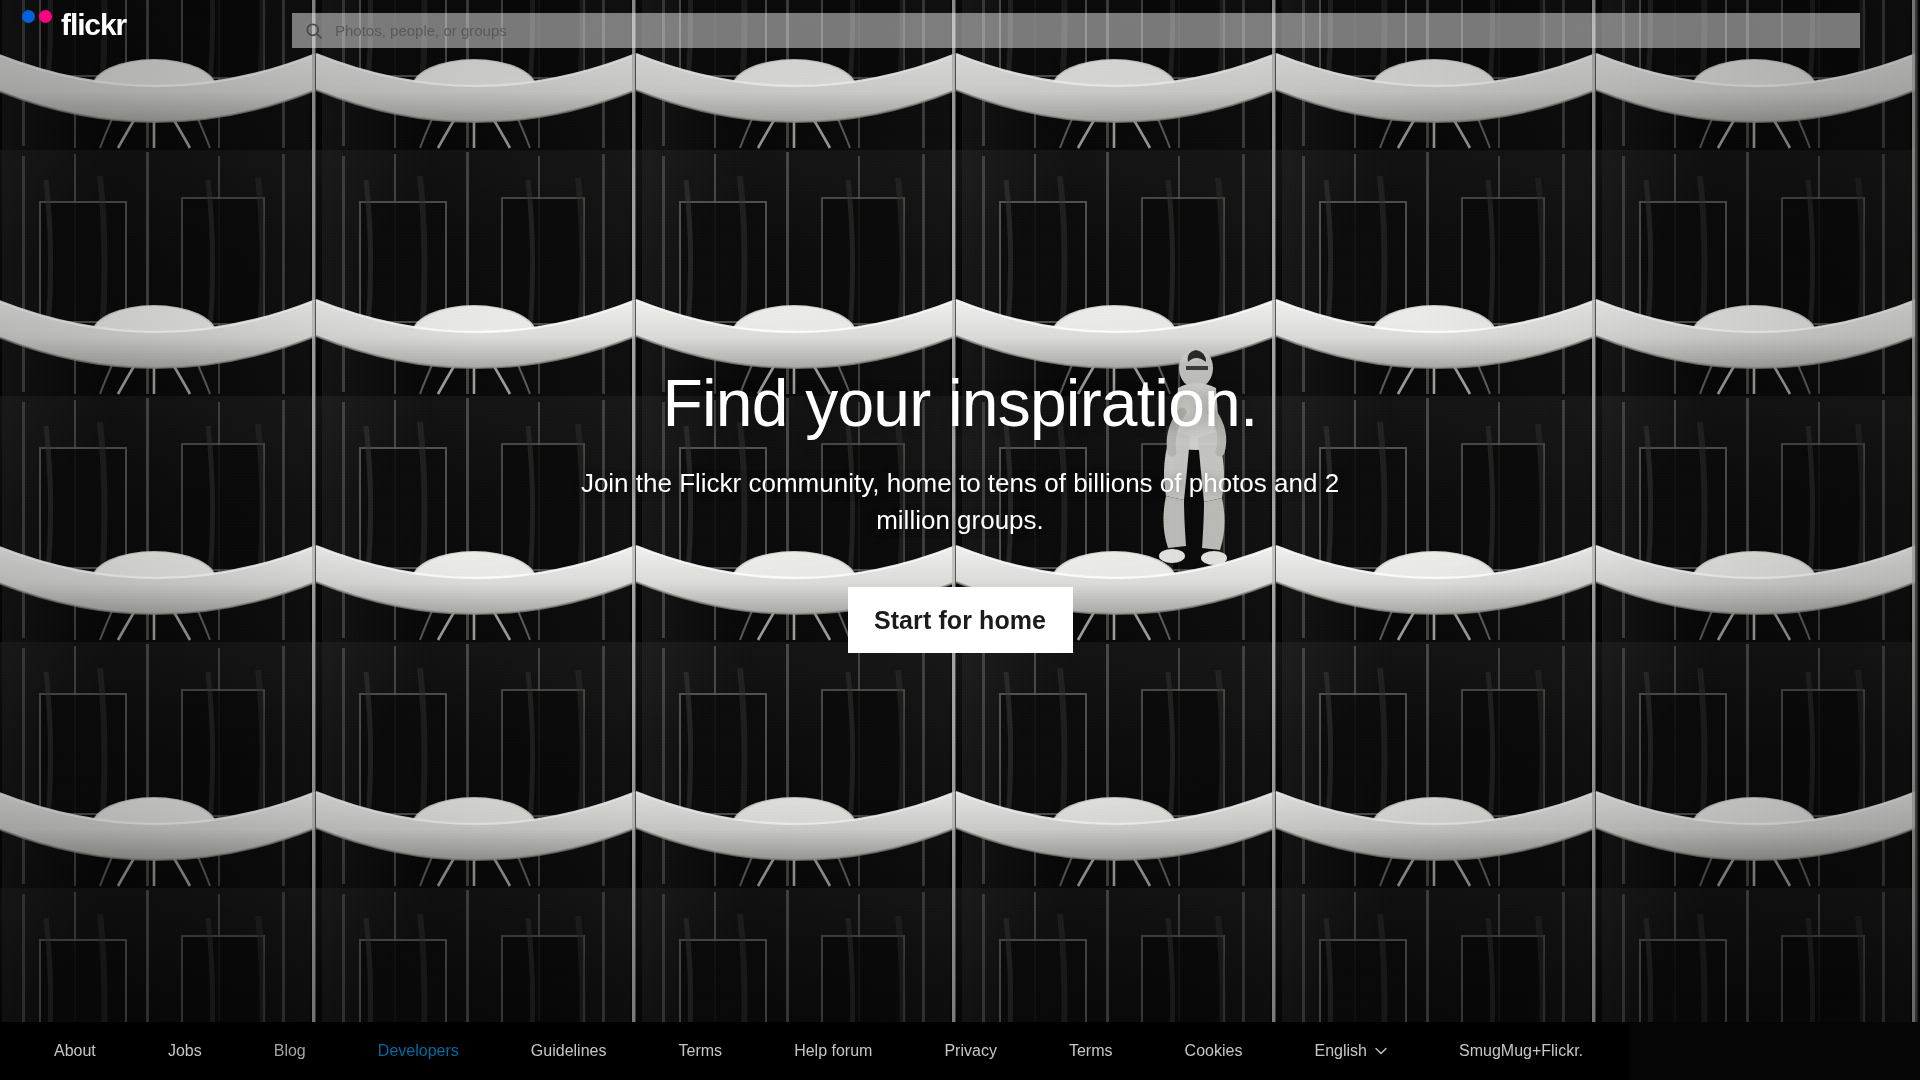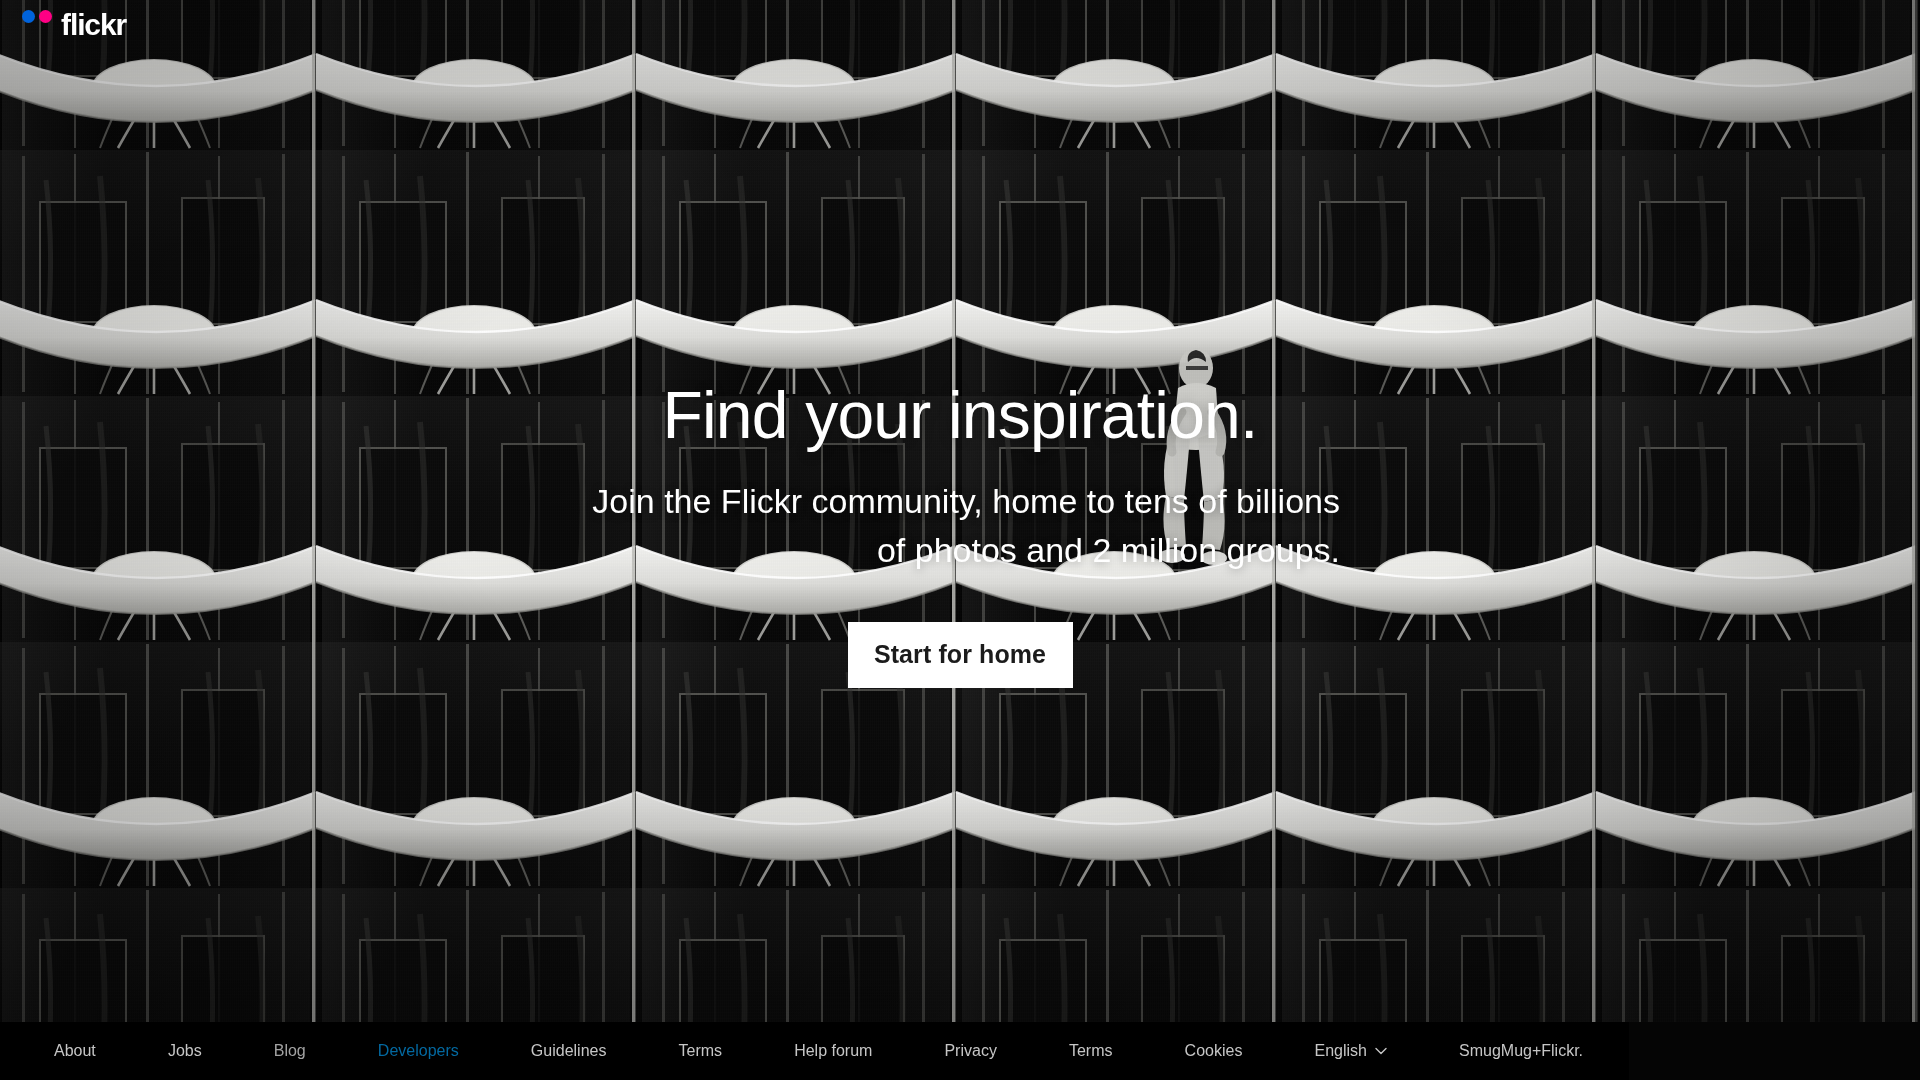--- a/index.html
+++ b/index.html
@@ -79,45 +79,45 @@
     font-size:15px;
     color:#2b2b2b;
     height:100%;
     padding:0;
   }
   #search-input::placeholder { color:#595959; opacity:1; }
 
   
   #hero {
     position:absolute;
-    left:0; top:12px; width:1920px; height:1022px;
+    left:0; top:0; width:1920px; height:1022px;
     display:flex; flex-direction:column;
     align-items:center; justify-content:flex-start;
     z-index:20;
     pointer-events:none;
   }
   #hero > * { pointer-events:auto; }
   #hero-title {
     margin-top:368px;
     color:#fff;
     font-size:66px;
     font-weight:300;
     letter-spacing:-.8px;
     line-height:1.08;
     text-align:center;
     text-shadow:0 1px 14px rgba(0,0,0,.30);
   }
   #hero-sub {
     margin-top:26px;
     width:760px;
     color:#fff;
-    font-size:34px;
+    font-size:26px;
     font-weight:400;
     line-height:1.42;
-    text-align:right;
+    text-align:center;
     text-shadow:0 1px 10px rgba(0,0,0,.35);
   }
   #cta-button {
     margin-top:48px;
     width:225px; height:66px;
     background:#fff;
     border:none;
     color:#1b1b1b;
     font-family:"Liberation Sans", sans-serif;
     font-size:25px;
@@ -310,20 +310,27 @@
   <div id="header">
 
     <div id="logo">
       <span class="logo-dots">
         <span class="dot" id="logo-dot-blue" style="background: rgb(0, 99, 220);"></span>
         <span class="dot" id="logo-dot-pink" style="background: rgb(255, 0, 132);"></span>
       </span>
       <span id="logo-text" style="color: rgb(255, 255, 255);">flickr</span>
     </div>
 
+    <div id="search-bar">
+      <svg id="search-icon" viewBox="0 0 24 24" fill="none" stroke="#4a4a4a" stroke-width="2.1" stroke-linecap="round">
+        <circle cx="10.5" cy="10.5" r="6.6"></circle>
+        <line x1="15.4" y1="15.4" x2="20.6" y2="20.6"></line>
+      </svg>
+      <input id="search-input" type="text" placeholder="Photos, people, or groups" style="">
+    </div>
 
   </div>
 
   <div id="hero">
     <h1 id="hero-title">Find your inspiration.</h1>
     <p id="hero-sub">Join the Flickr community, home to tens of billions of photos and 2 million groups.</p>
     <button id="cta-button" style="background: rgb(255, 255, 255); color: rgb(27, 27, 27);">Start for home</button>
   </div>
 
   <div id="photo-credit">

